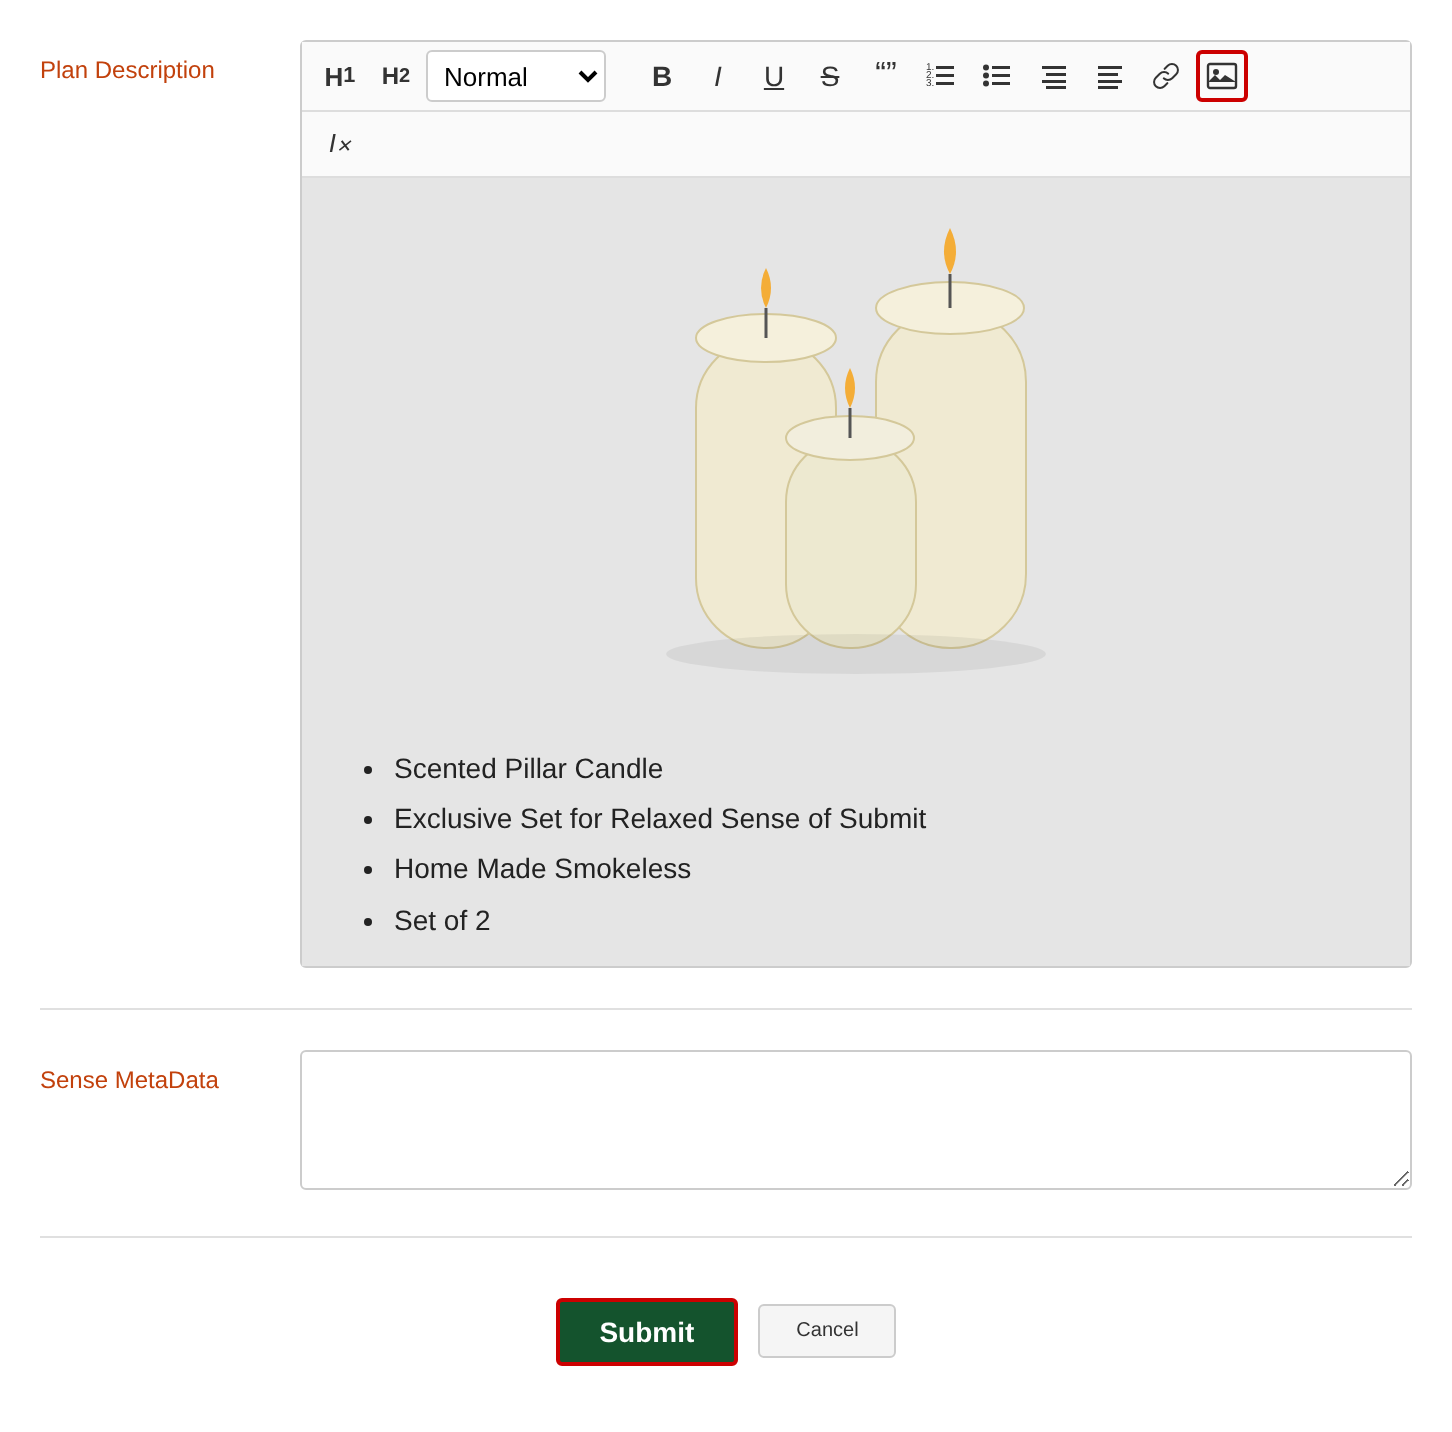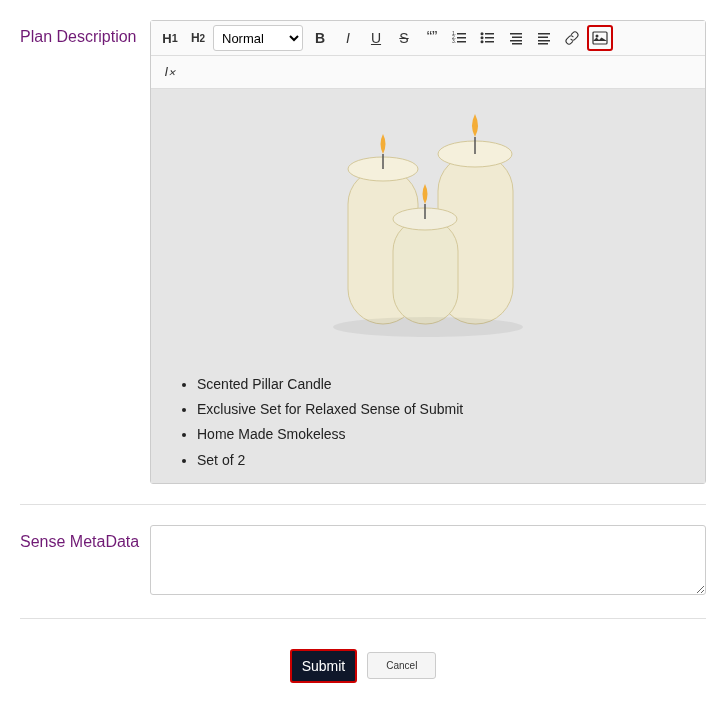--- a/index.html
+++ b/index.html
@@ -13,22 +13,22 @@
       padding: 20px;
     }
     .form-row {
       display: flex;
       align-items: flex-start;
       margin-bottom: 20px;
     }
     .form-label {
       width: 130px;
       min-width: 130px;
-      font-size: 16px;
-      color: #701a75;
+      font-size: 12px;
+      color: #c2410c;
       padding-top: 8px;
       font-weight: normal;
     }
     .form-content {
       flex: 1;
     }
     .editor-wrapper {
       border: 1px solid #ccc;
       border-radius: 3px;
     }
@@ -60,21 +60,21 @@
     .toolbar-h1 { font-size: 13px; font-weight: bold; }
     .toolbar-h2 { font-size: 12px; font-weight: bold; }
     .toolbar-select {
       height: 26px;
       border: 1px solid #ccc;
       border-radius: 3px;
       font-size: 13px;
       padding: 0 4px;
       background: #fff;
       cursor: pointer;
-      margin-right: 2px;
+      margin-right: 13px;
     }
     .second-toolbar-row {
       display: flex;
       align-items: center;
       padding: 2px 6px 4px;
       gap: 2px;
       background: #fafafa;
       border-bottom: 1px solid #ddd;
     }
     .editor-body {
@@ -117,28 +117,28 @@
     }
     .form-actions {
       display: flex;
       justify-content: center;
       align-items: center;
       gap: 10px;
       margin-top: 20px;
       padding-top: 10px;
     }
     .btn-submit {
-      background: #0f172a;
+      background: #14532d;
       color: #fff;
       border: 2px solid #c00;
       border-radius: 3px;
-      padding: 7px 10px;
-      font-size: 14px;
-      cursor: pointer;
-      font-weight: normal;
+      padding: 7px 20px;
+      font-size: 14px;
+      cursor: pointer;
+      font-weight: bold;
     }
     .btn-cancel {
       background: #f5f5f5;
       color: #333;
       border: 1px solid #ccc;
       border-radius: 3px;
       padding: 7px 18px;
       font-size: 10px;
       cursor: pointer;
     }

